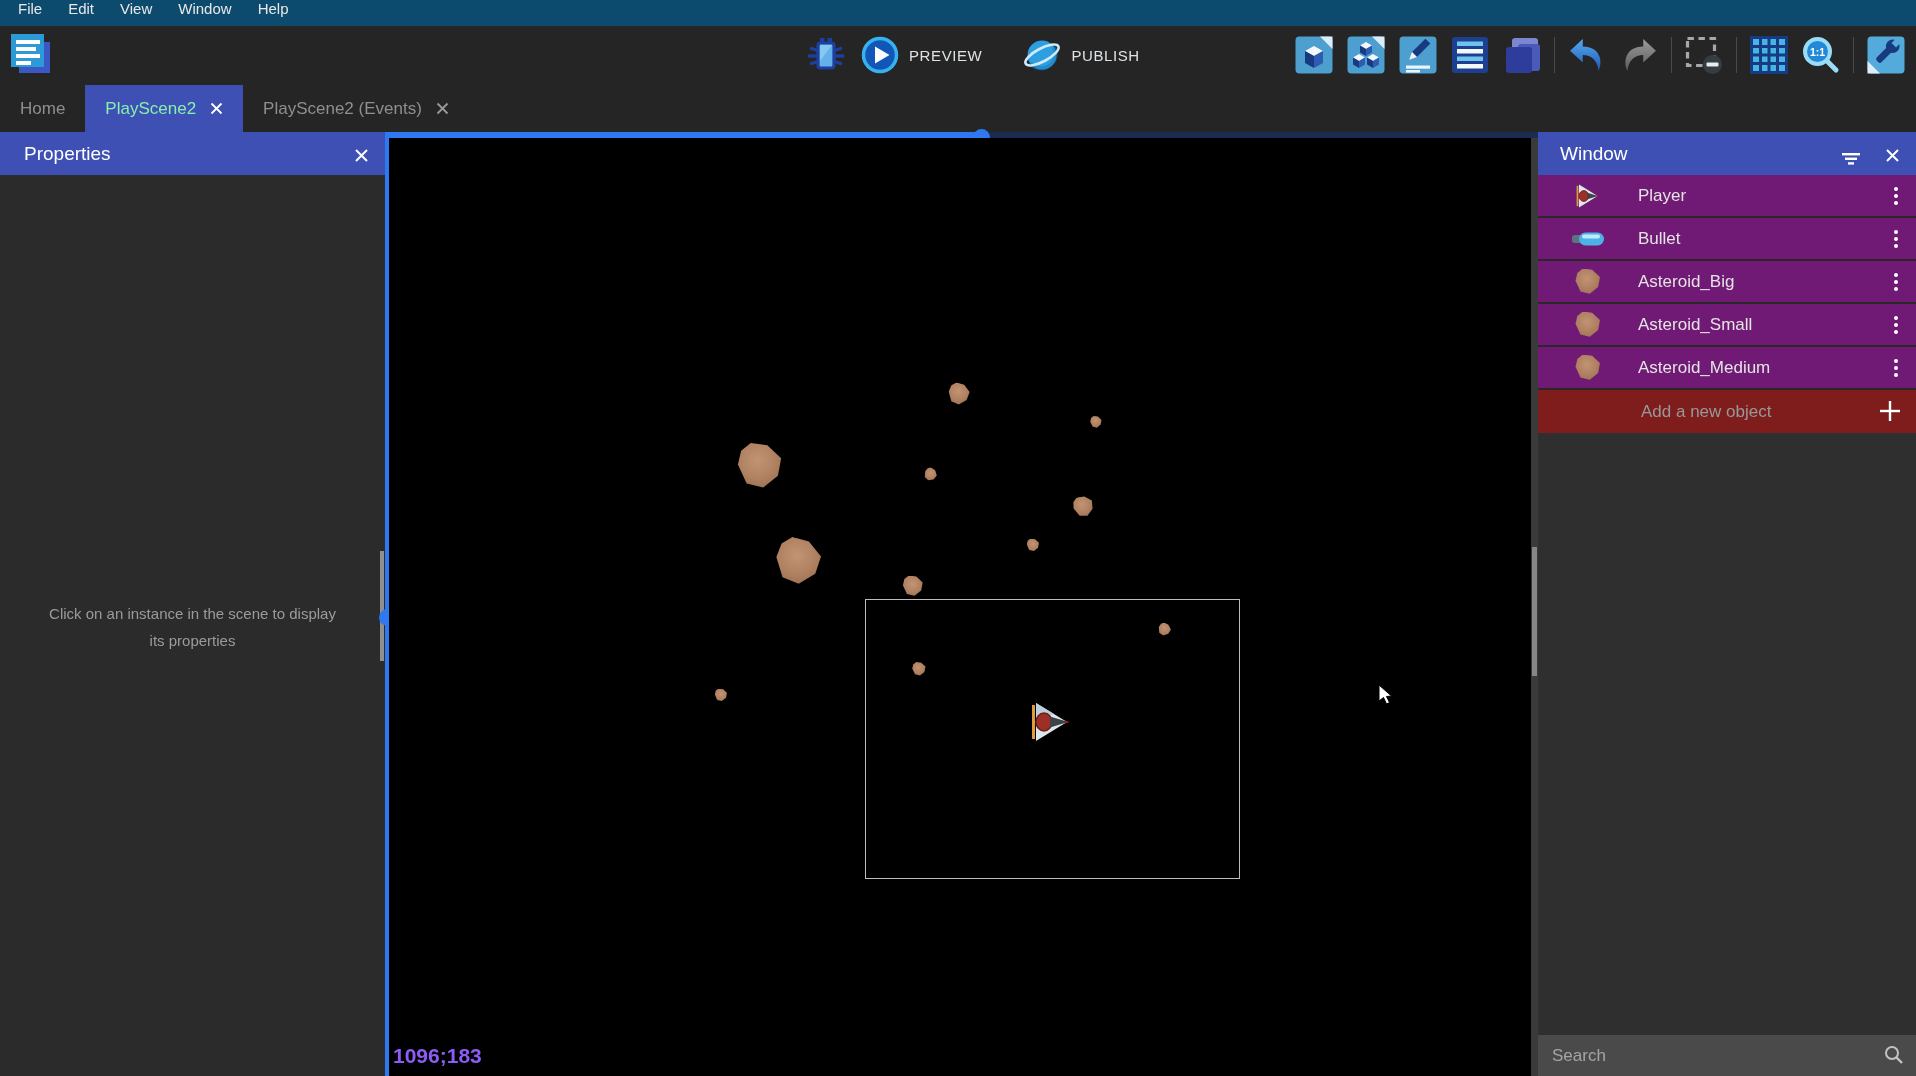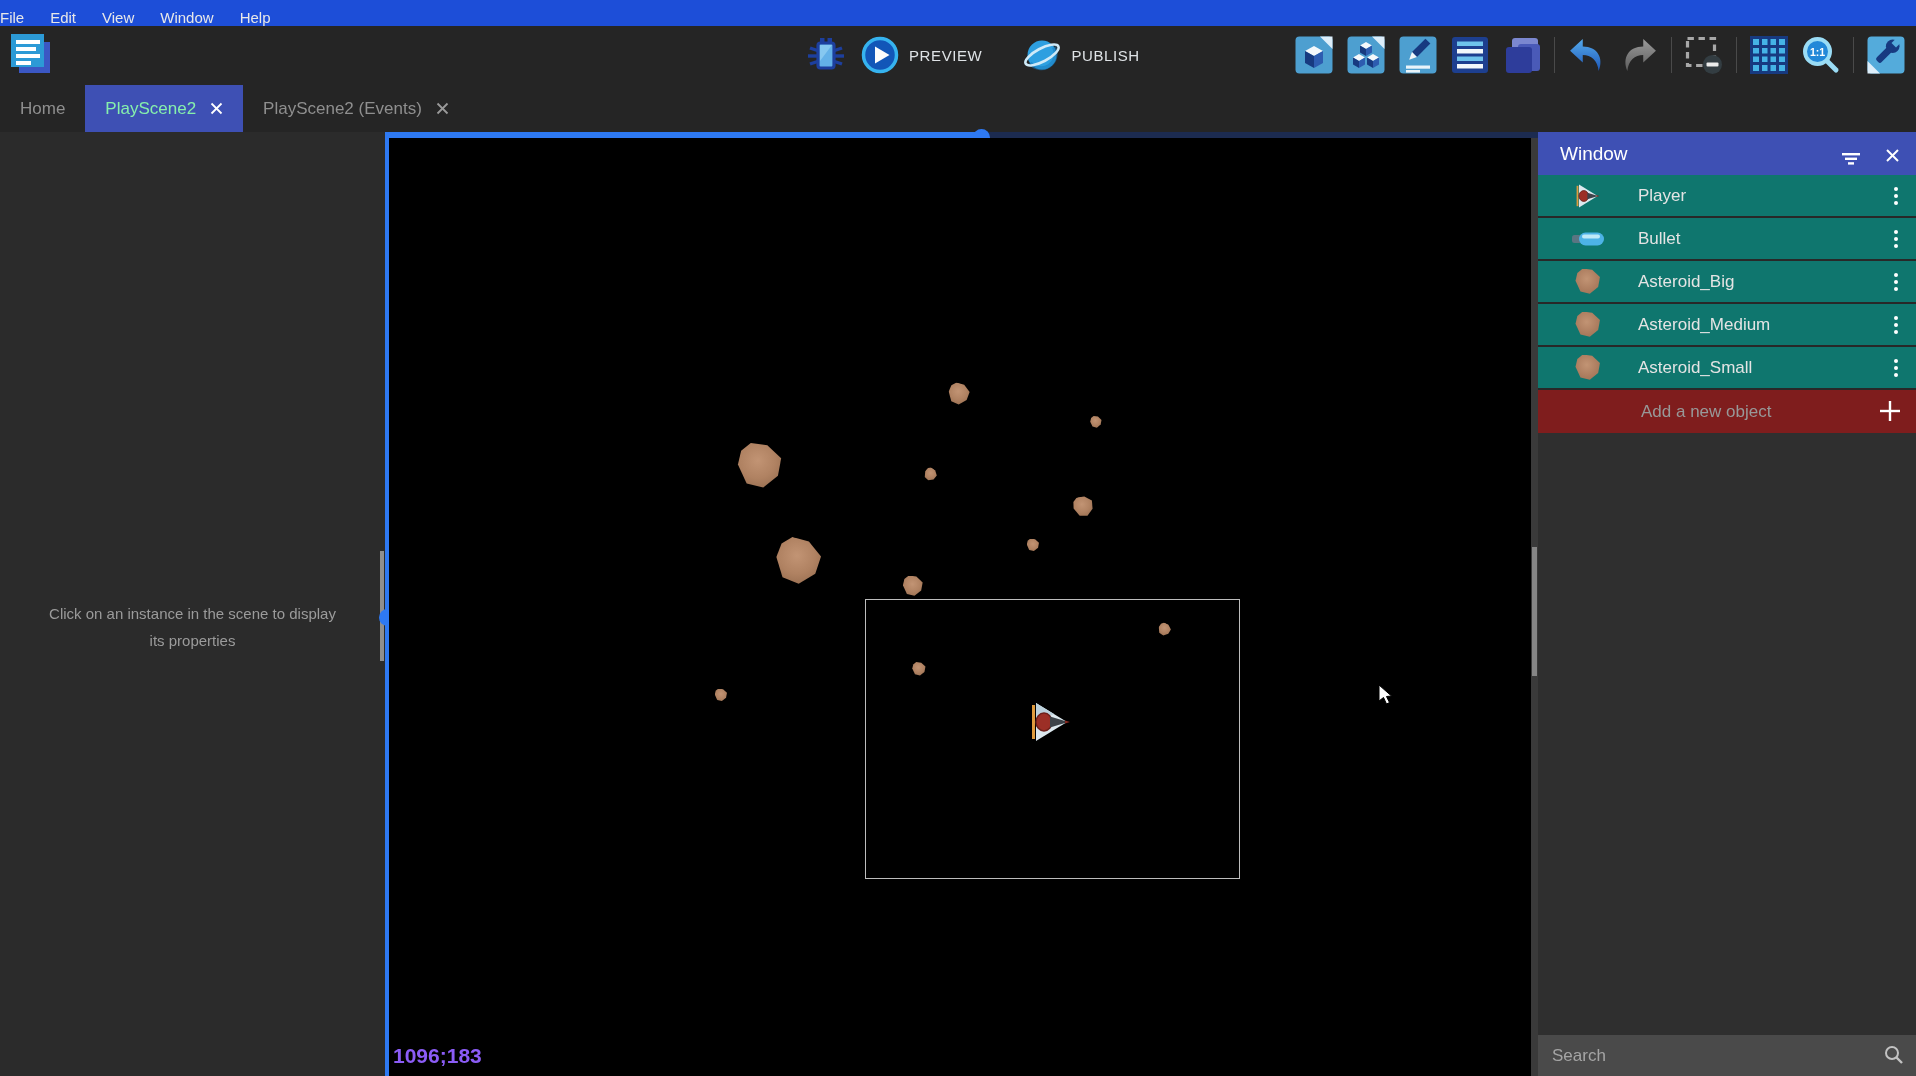--- a/index.html
+++ b/index.html
@@ -1,22 +1,22 @@
 <!DOCTYPE html>
 <html><head>
 <meta charset="utf-8">
 <style>
   * { margin:0; padding:0; box-sizing:border-box; }
   html,body { width:1916px; height:1076px; overflow:hidden; background:#252525;
               font-family:"Liberation Sans", sans-serif; }
   body { position:relative; }
 
   
-  .menubar { position:absolute; left:0; top:0; width:1916px; height:26px; background:#1d4ed8;
-             display:flex; align-items:flex-end; gap:26px; padding-left:0; z-index:5; }
+  .menubar { position:absolute; left:0; top:0; width:1916px; height:26px; background:#0c4a6e;
+             display:flex; align-items:flex-start; gap:26px; padding-left:18px; z-index:5; }
   .menubar span { color:#e8e8e8; font-size:15px; cursor:default; }
 
   .toolbar { position:absolute; left:0; top:26px; width:1916px; height:59px; background:#252525; }
   .pm-icon { position:absolute; left:8px; top:5px; width:46px; height:46px; }
   .tb-center { position:absolute; left:806px; top:9px; display:flex; align-items:center; }
   .tb-label { color:#dfe3e6; font-size:15px; letter-spacing:.6px; margin-left:9px; cursor:pointer; }
   .tb-right { position:absolute; right:10px; top:9px; display:flex; align-items:center; gap:12px; }
   .tb-btn { width:40px; height:40px; display:flex; align-items:center; justify-content:center; cursor:pointer; }
   .tb-sep { width:1px; height:36px; background:#4a4a4a; }
 
@@ -55,21 +55,21 @@
   .scene-ship { position:absolute; }
   .camera-rect { position:absolute; border:1.5px solid #bdbdbd; }
   .coords { position:absolute; left:4px; top:906px; color:#8b5cf6; font-size:21px; font-weight:bold; }
   .cursor { position:absolute; width:17px; height:20px; }
 
   
   .objects { position:absolute; left:1538px; top:132px; width:378px; height:944px; background:#2f2f2f; }
   .objects .panel-header { padding-left:22px; position:relative; }
   .obj-filter { position:absolute; right:56px; top:16px; cursor:pointer; }
   .obj-close { position:absolute; right:16px; top:14px; cursor:pointer; }
-  .obj-row { height:43px; background:#0f766e; border-bottom:2px solid #282828;
+  .obj-row { height:43px; background:#701a75; border-bottom:2px solid #282828;
              display:flex; align-items:center; padding-left:28px; position:relative; cursor:pointer; }
   .obj-row:first-of-type { margin-top:2px; border-top:1px solid #282828; }
   .obj-icon { width:44px; display:flex; align-items:center; justify-content:center; }
   .obj-label { color:#e4e4e4; font-size:17px; margin-left:28px; }
   .kebab { position:absolute; right:14px; top:50%; transform:translateY(-50%);
            display:flex; flex-direction:column; gap:3px; cursor:pointer; padding:4px; }
   .kebab i { width:4px; height:4px; border-radius:50%; background:#fff; }
   .add-row { height:43px; background:#7f1d1d; display:flex; align-items:center; position:relative; cursor:pointer; }
   .add-label { color:#989898; font-size:17px; margin-left:103px; }
   .add-plus { position:absolute; right:14px; top:9px; }
@@ -278,20 +278,29 @@
     <span class="x-ic">
       <svg width="13" height="13" viewBox="0 0 13 13" style="color:#9a9a9a">
         <line x1="1.5" y1="1.5" x2="11.5" y2="11.5" stroke="currentColor" stroke-width="1.8"></line>
         <line x1="11.5" y1="1.5" x2="1.5" y2="11.5" stroke="currentColor" stroke-width="1.8"></line>
       </svg>
     </span>
   </div>
 </div>
 
 <div class="props">
+  <div class="panel-header">
+    <span>Properties</span>
+    <span class="props-close">
+      <svg width="15" height="15" viewBox="0 0 15 15">
+        <line x1="2" y1="2" x2="13" y2="13" stroke="#fff" stroke-width="2"></line>
+        <line x1="13" y1="2" x2="2" y2="13" stroke="#fff" stroke-width="2"></line>
+      </svg>
+    </span>
+  </div>
   <div class="props-msg">
     <div>Click on an instance in the scene to display its properties</div>
   </div>
   <div class="props-scroll"></div>
 </div>
 
 <div class="canvas">
   <div class="cv-top-left"></div>
   <div class="cv-top-right"></div>
   <div class="cv-left-border"></div>
@@ -390,33 +399,33 @@
         <i></i>
         <i></i>
         <i></i>
       </span>
   </div>
 
   <div class="obj-row">
     <span class="obj-icon">
         <span class="ast-icon"></span>
       </span>
-    <span class="obj-label">Asteroid_Medium</span>
+    <span class="obj-label">Asteroid_Small</span>
     <span class="kebab">
         <i></i>
         <i></i>
         <i></i>
       </span>
   </div>
 
   <div class="obj-row">
     <span class="obj-icon">
         <span class="ast-icon"></span>
       </span>
-    <span class="obj-label">Asteroid_Small</span>
+    <span class="obj-label">Asteroid_Medium</span>
     <span class="kebab">
         <i></i>
         <i></i>
         <i></i>
       </span>
   </div>
 
   <div class="add-row">
     <span class="add-label">Add a new object</span>
     <span class="add-plus">

